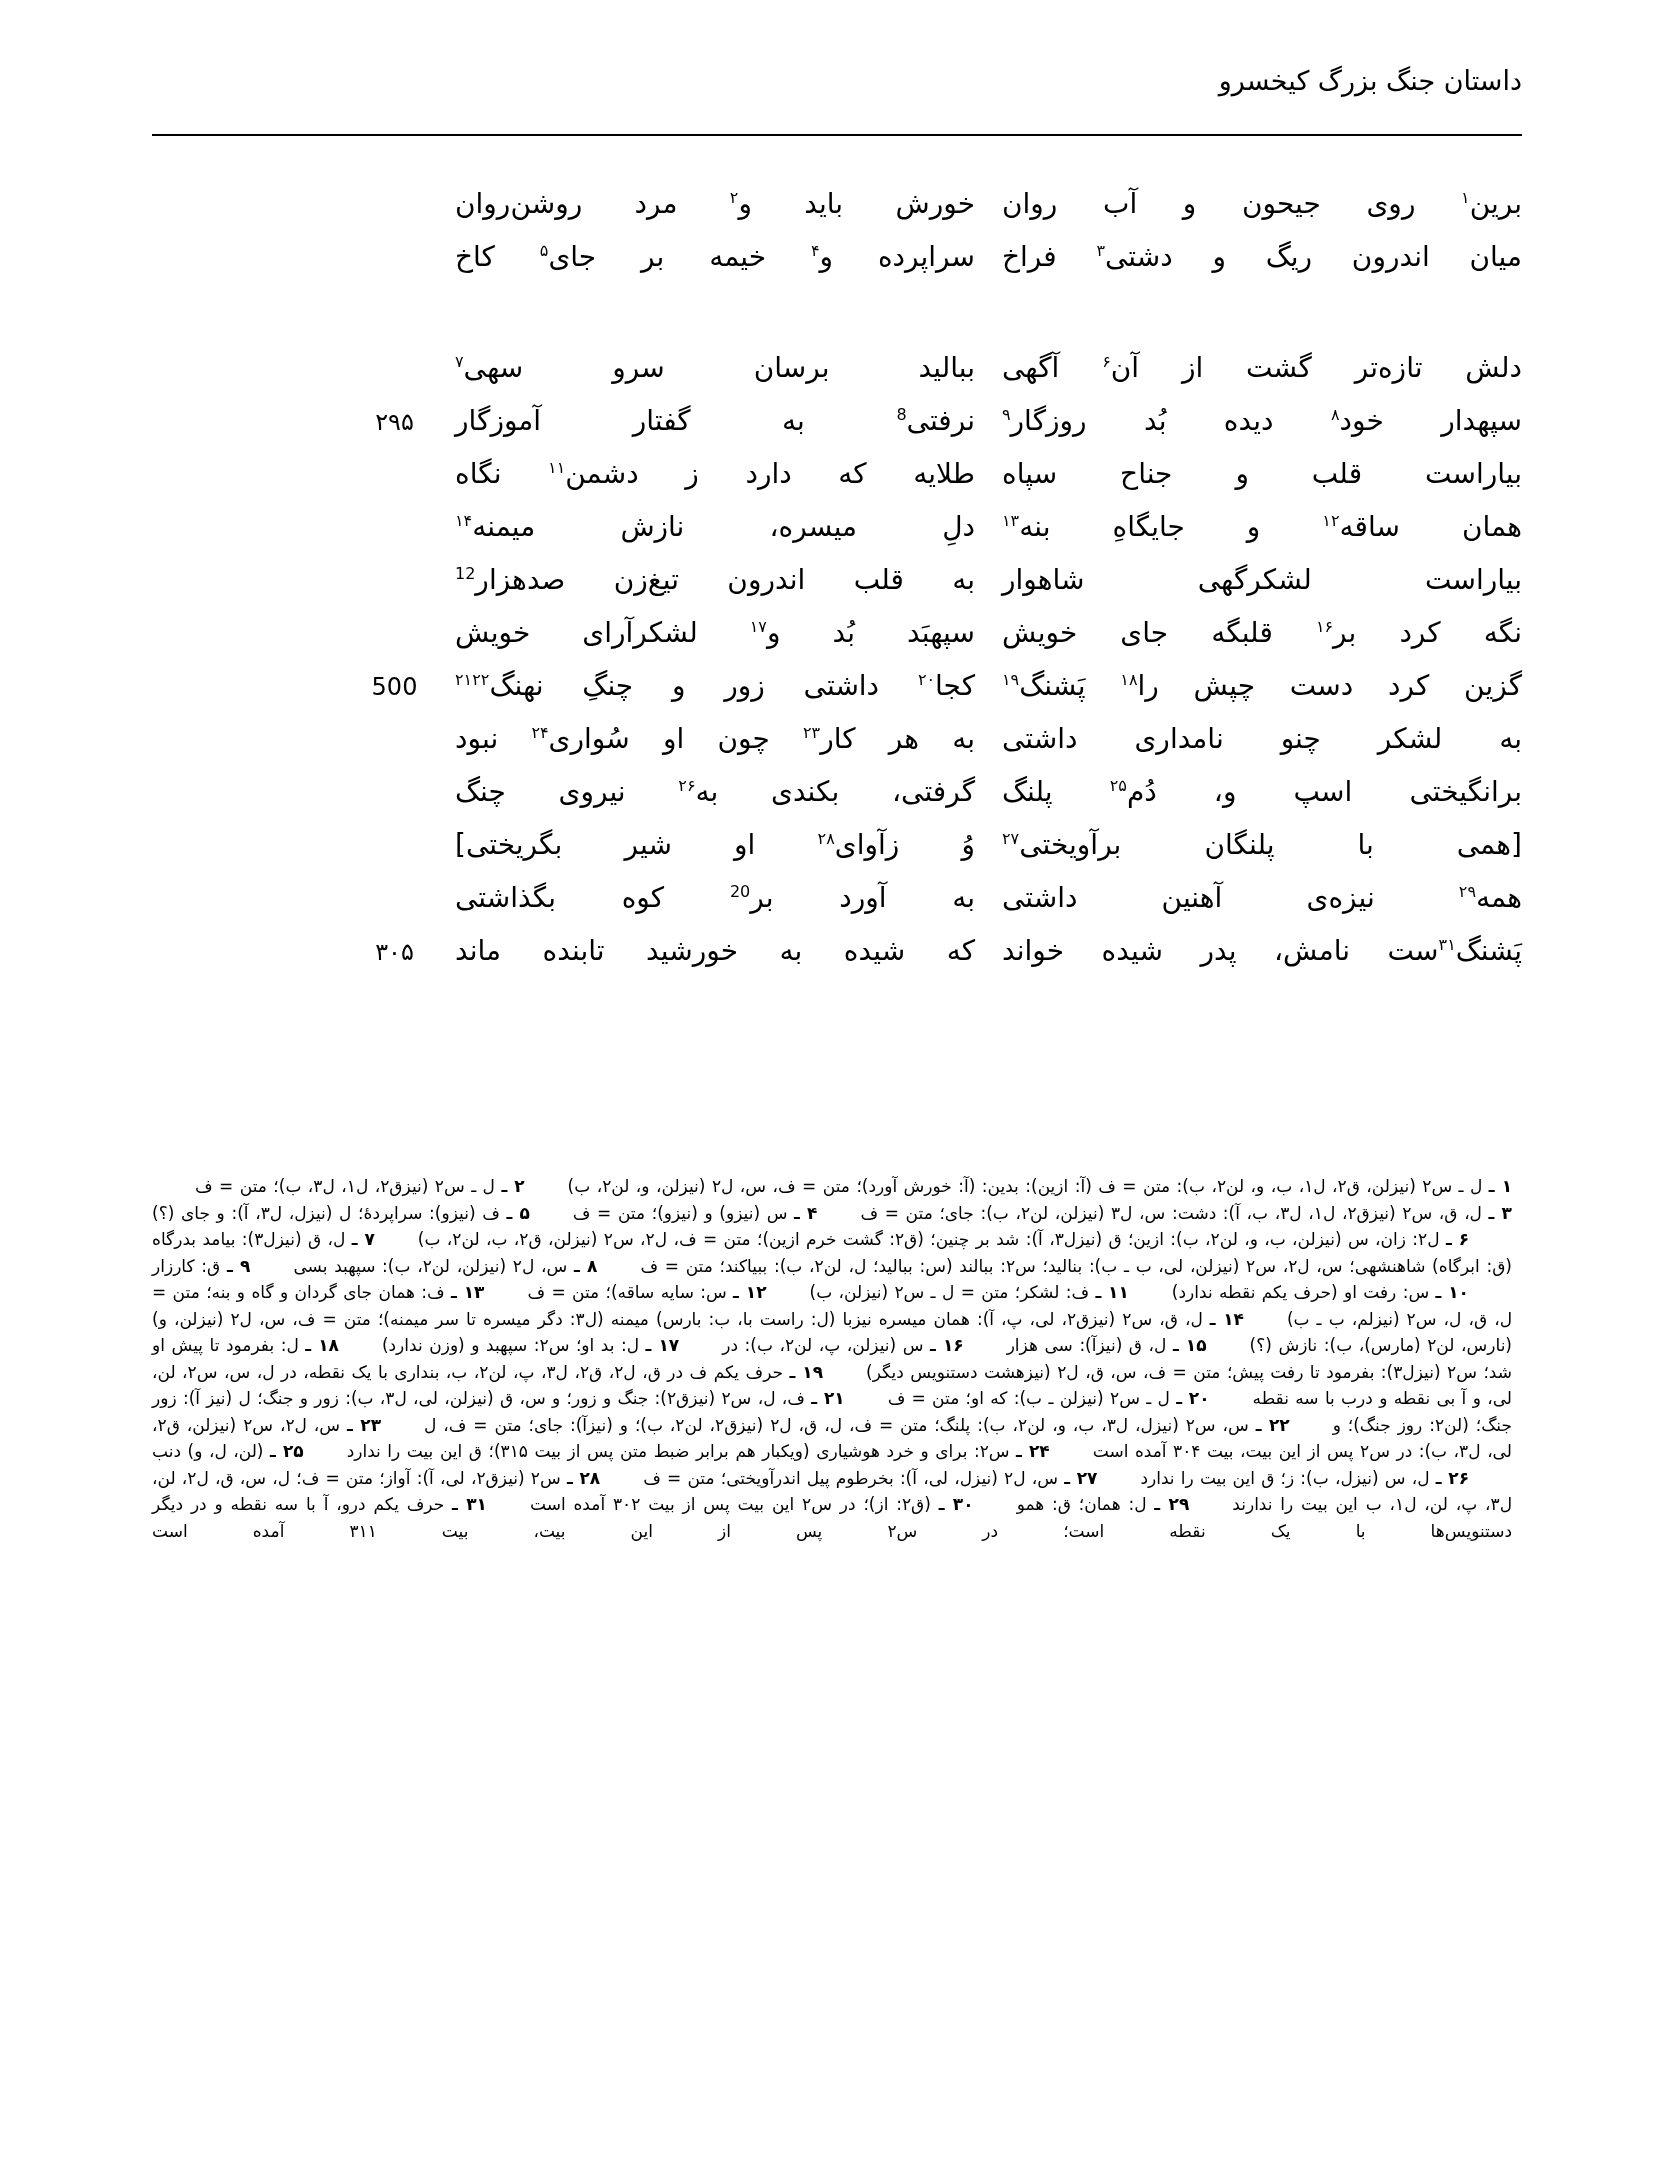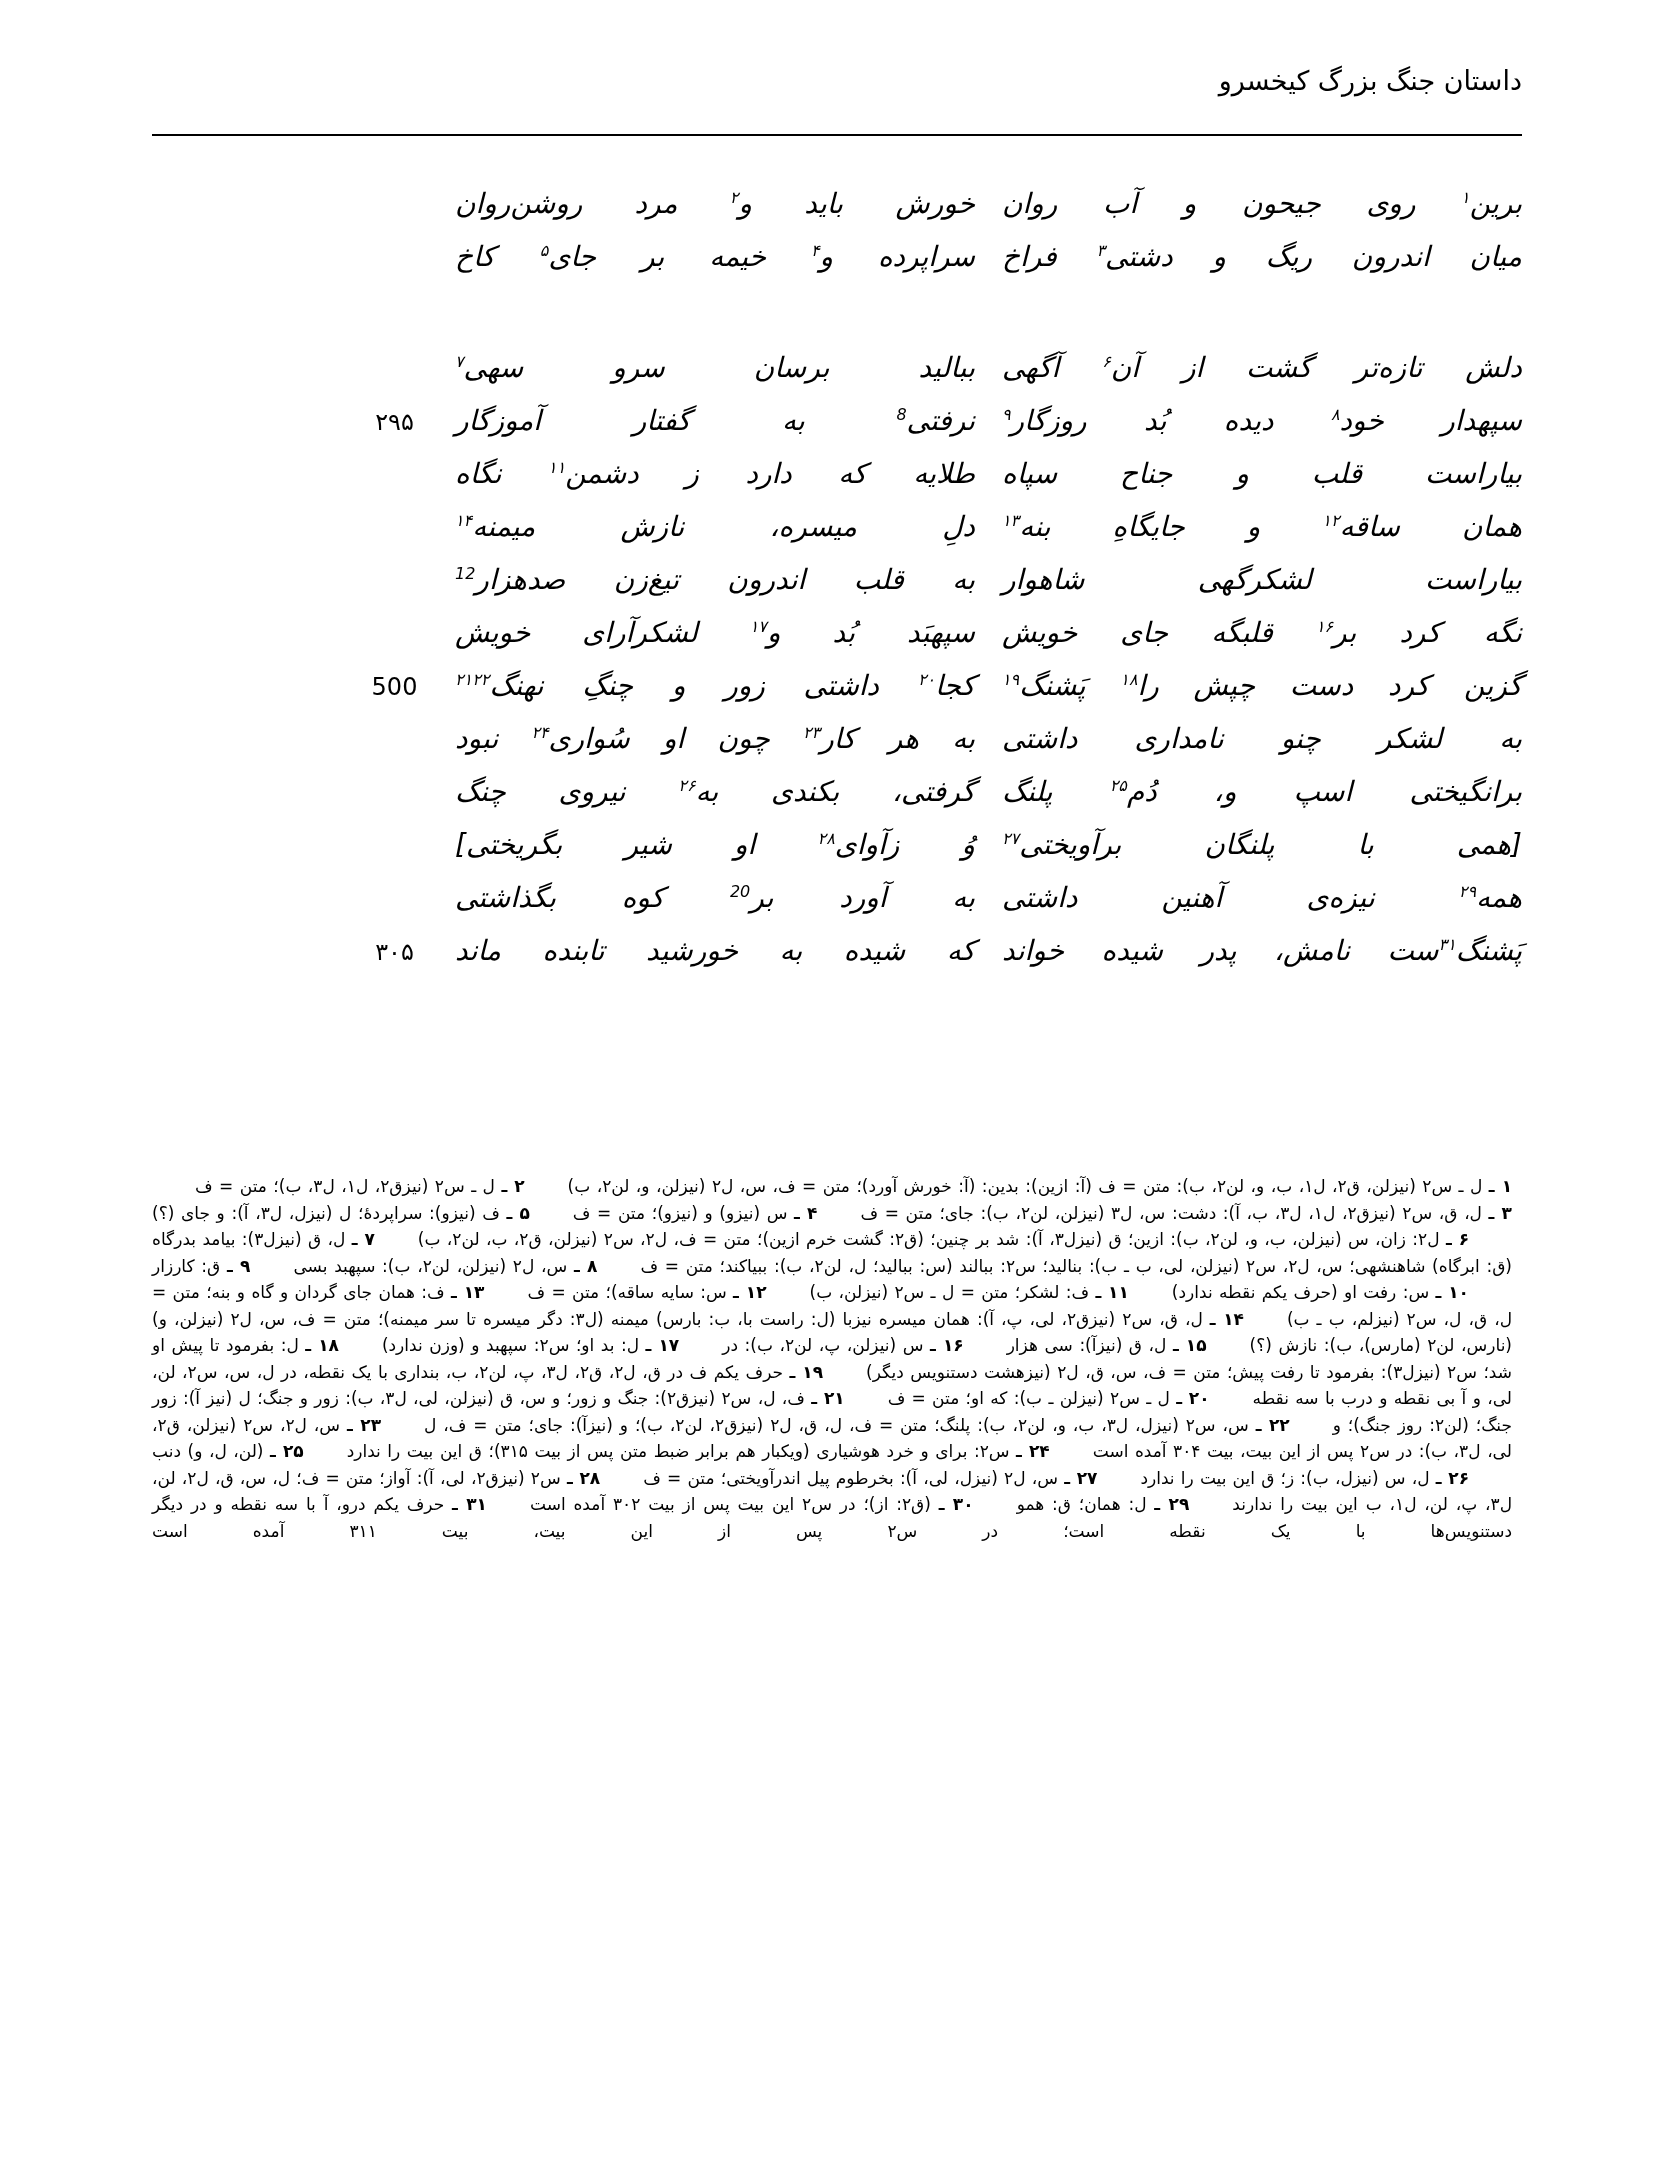--- a/index.html
+++ b/index.html
@@ -82,21 +82,20 @@
   }
   .hemistich.second {
     flex: 0 0 520px;
     padding-left: 20px;
   }
   .hemistich > span {
     display: inline-block;
     width: 100%;
     text-align: justify;
     text-align-last: justify;
-    font-style: italic;
   }
 
   sup.fn {
     font-size: 16px;
     vertical-align: super;
     line-height: 0;
   }
 
   
   #apparatus {

